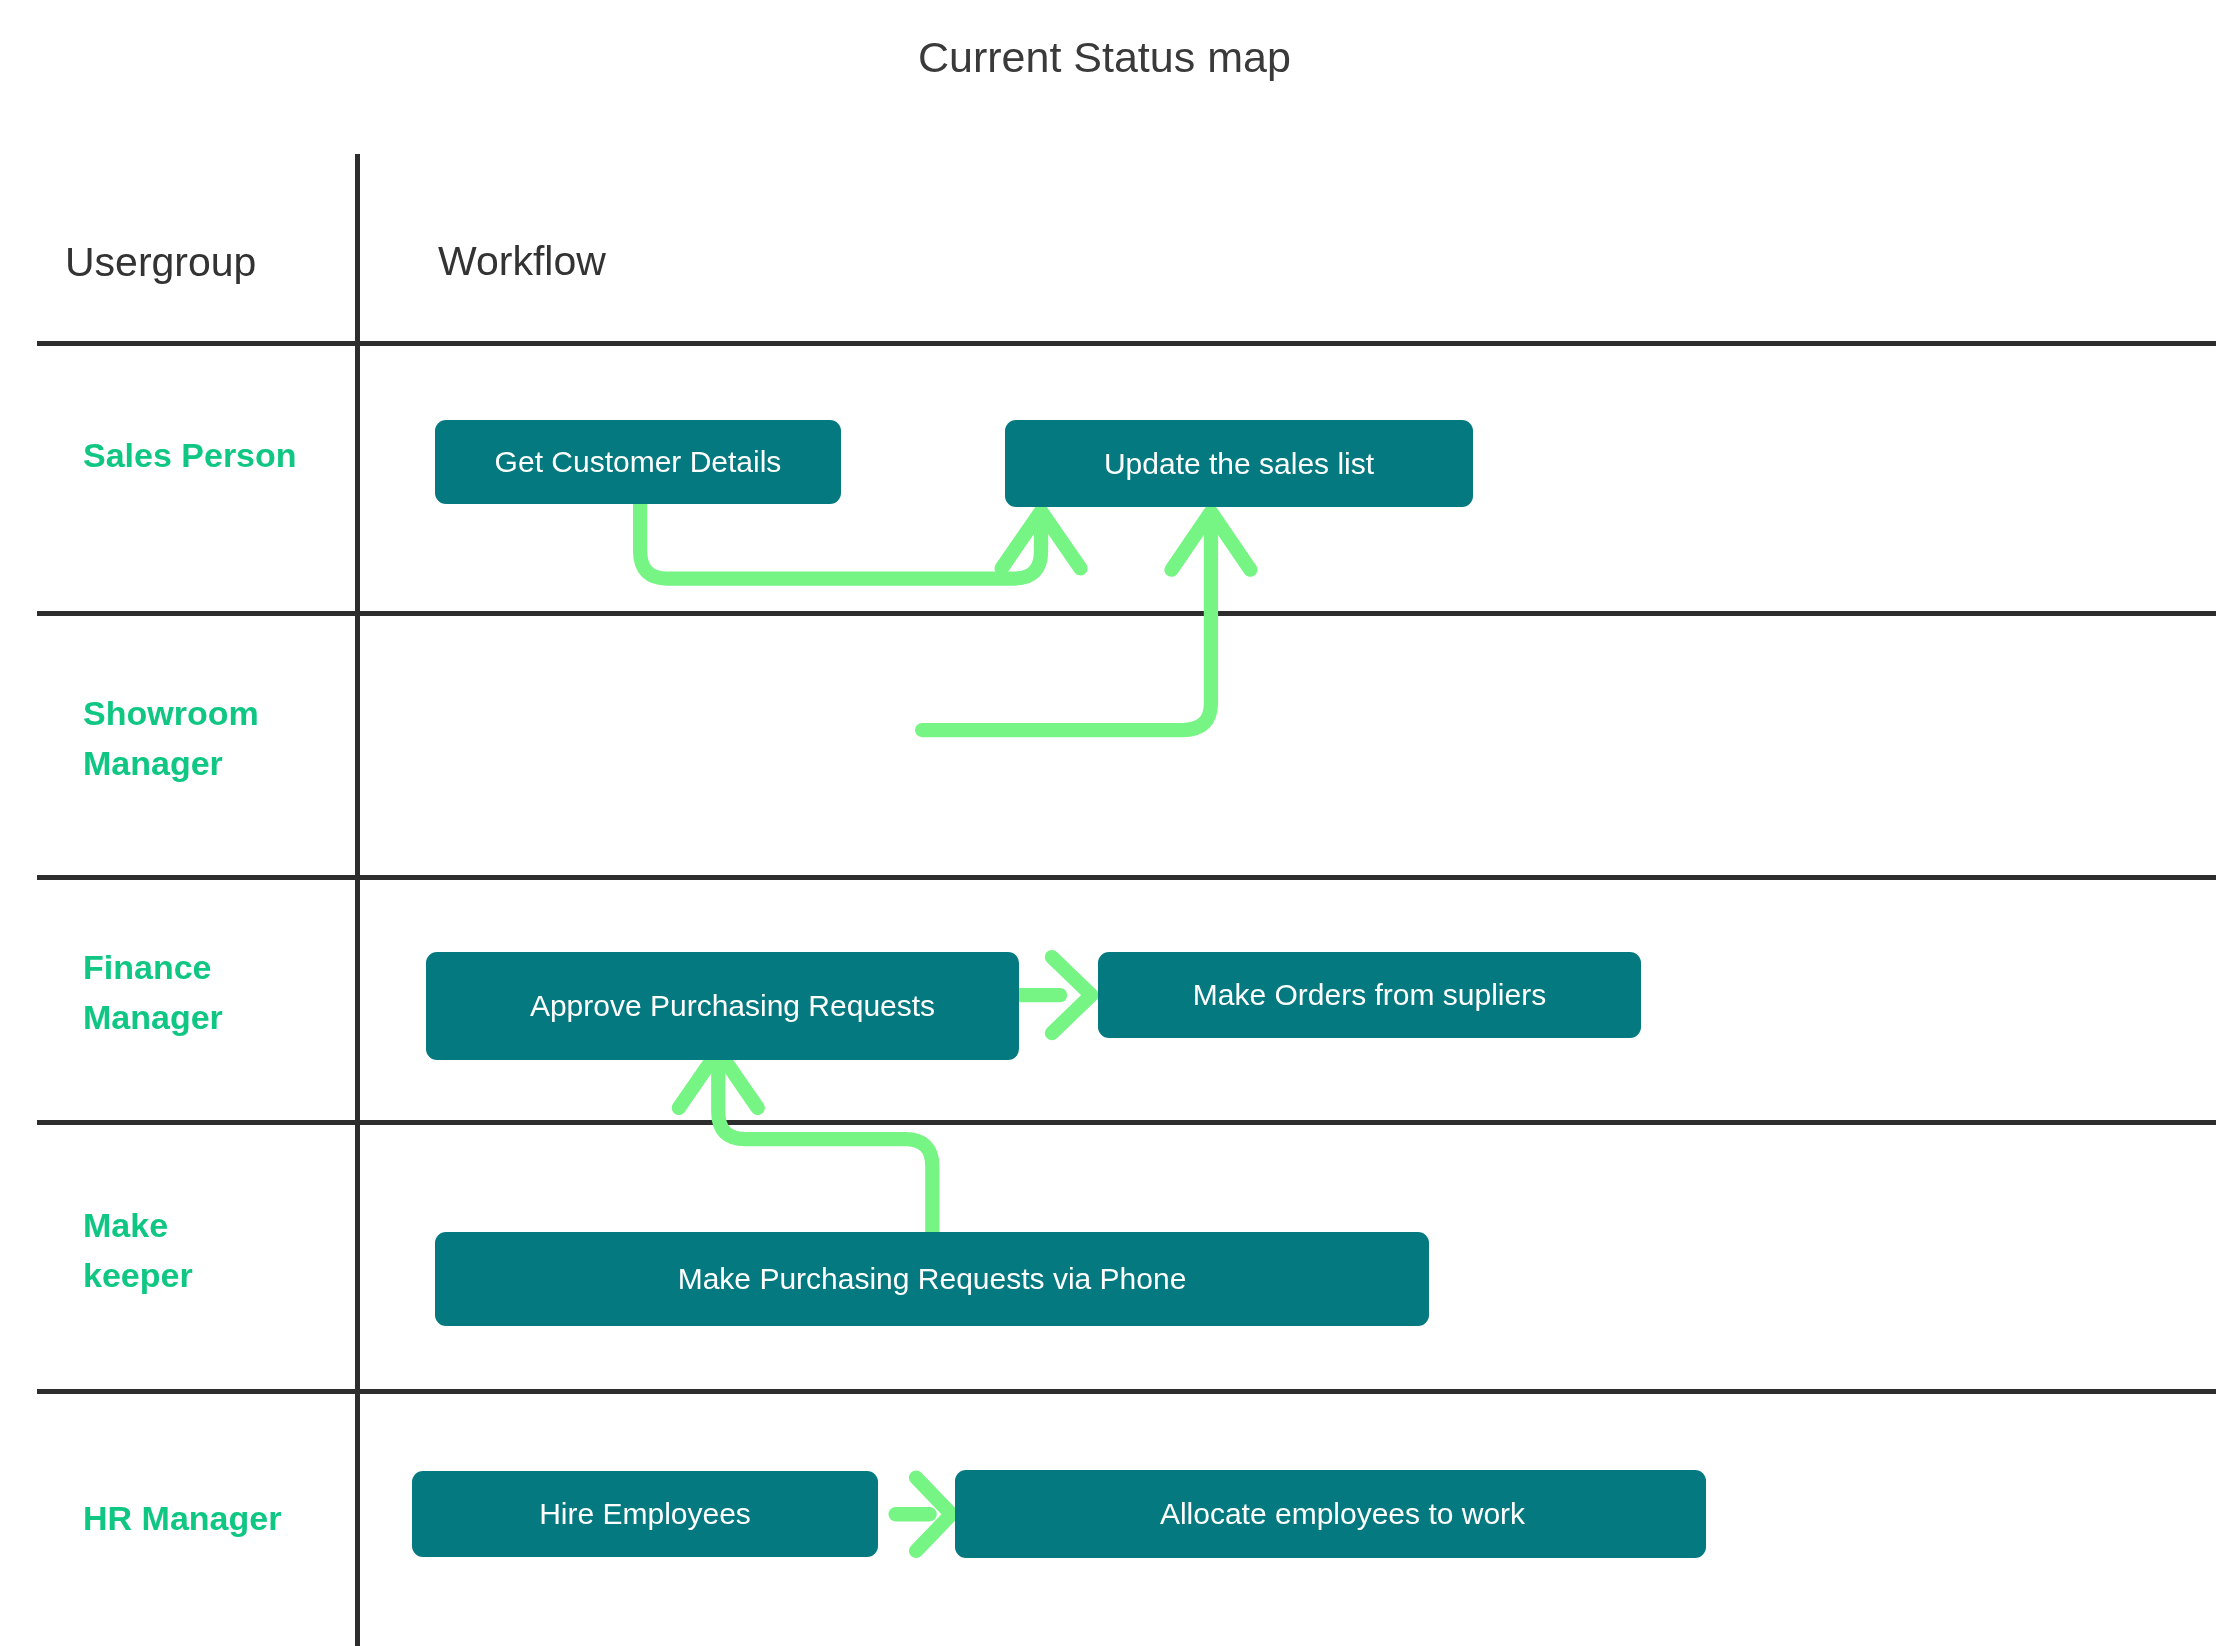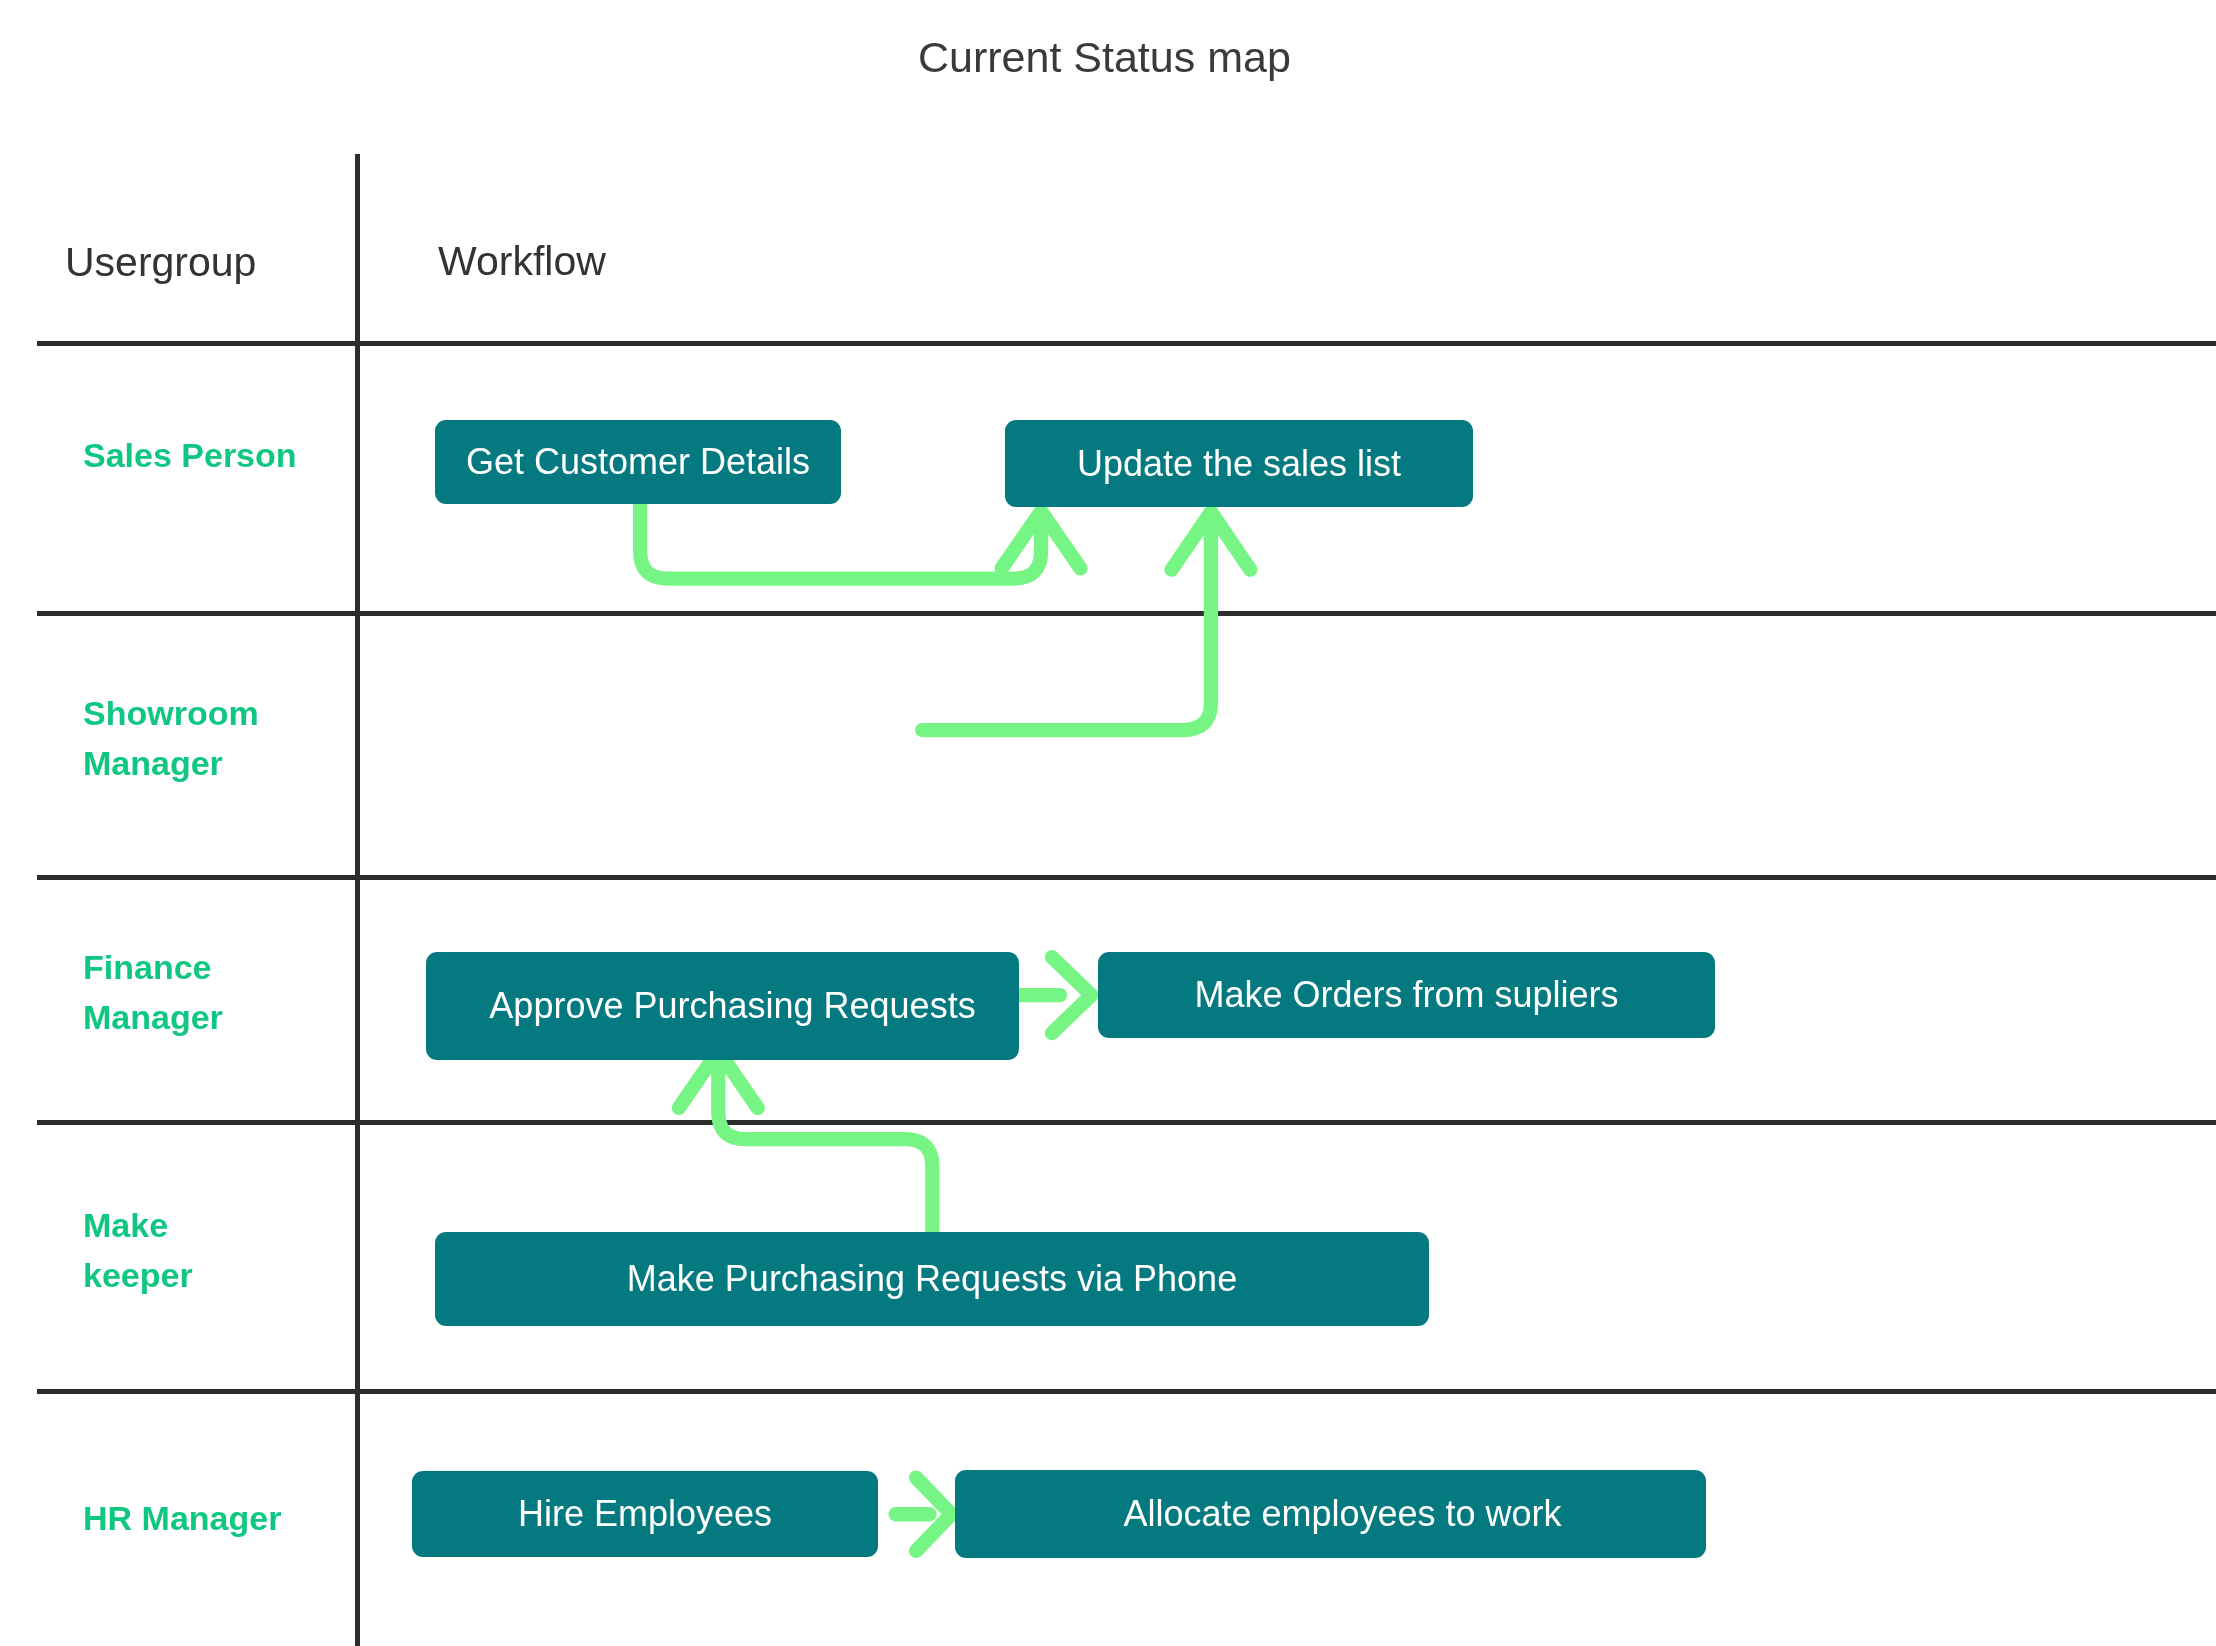--- a/index.html
+++ b/index.html
@@ -36,28 +36,28 @@
   .lane-label{
     position:absolute;left:83px;font-size:34px;font-weight:700;
     color:var(--lane-label);line-height:50px;white-space:nowrap;
   }
   .lane-label span{display:block;}
   .lane-sales{top:430px;text-align:right;} .lane-showroom{top:688px;} .lane-finance{top:942px;}
   .lane-store{top:1200px;} .lane-hr{top:1493px;}
   .node{
     position:absolute;background:var(--node-fill);border-radius:11px;
     display:flex;align-items:center;justify-content:center;
-    color:var(--node-text);font-size:36px;font-weight:500;white-space:nowrap;
+    color:var(--node-text);font-size:30px;font-weight:500;white-space:nowrap;
     z-index:3;
   }
   .node-get-customer{left:435px;top:420px;width:406px;height:84px;}
   .node-update-sales{left:1005px;top:420px;width:468px;height:87px;}
   .node-routine-check{left:428px;top:688px;width:494px;height:87px;}
   .node-approve{left:426px;top:952px;width:573px;height:108px;padding-left:20px;}
-  .node-make-orders{left:1098px;top:952px;width:617px;height:86px;}
+  .node-make-orders{left:1098px;top:952px;width:543px;height:86px;}
   .node-phone-requests{left:435px;top:1232px;width:994px;height:94px;}
   .node-hire{left:412px;top:1471px;width:466px;height:86px;}
   .node-allocate{left:955px;top:1470px;width:727px;height:88px;padding-left:24px;}
   .connector-layer{position:absolute;left:0;top:0;z-index:2;}
   .connector-layer path{
     fill:none;stroke:var(--connector);stroke-width:21;
     stroke-linecap:round;stroke-linejoin:round;
   }
 </style>
 </head>

